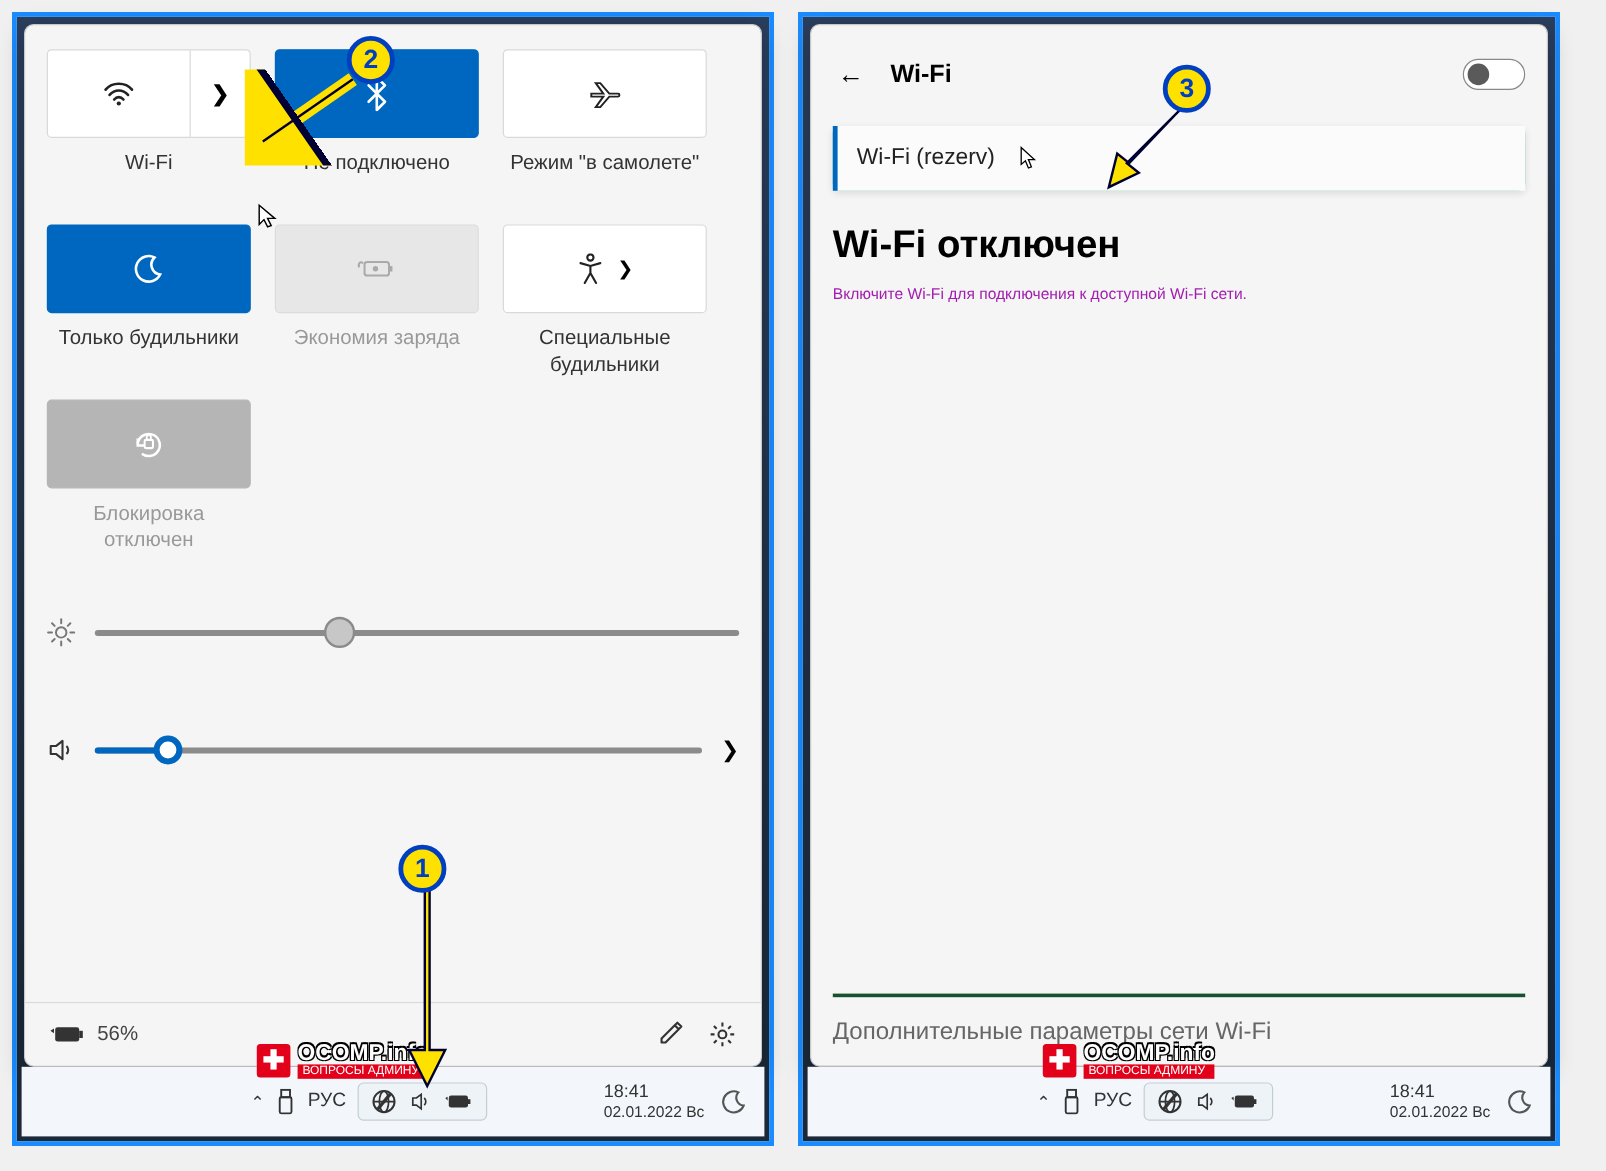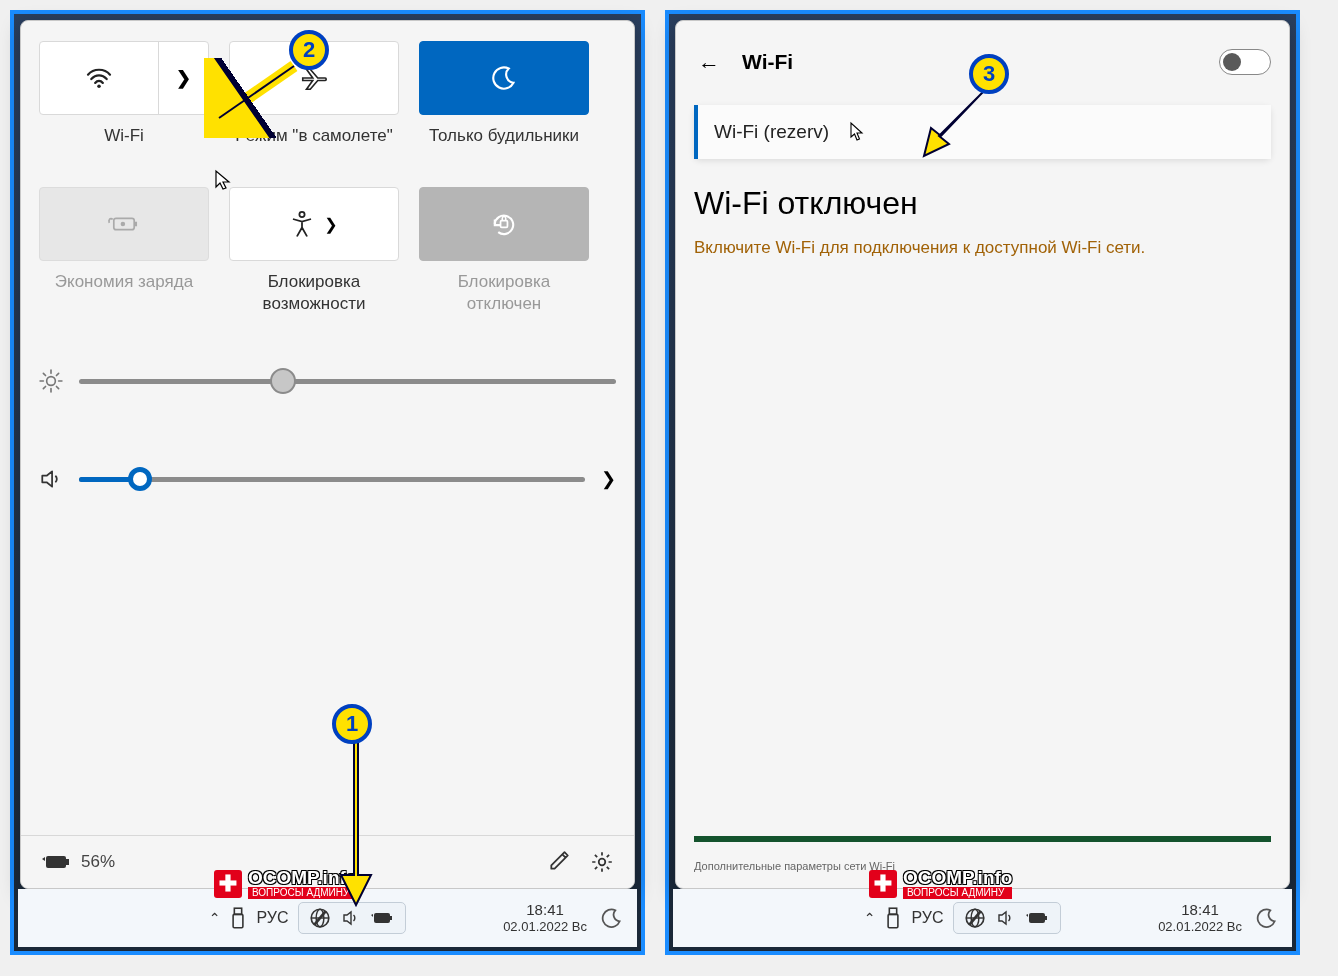--- a/index.html
+++ b/index.html
@@ -95,38 +95,38 @@
   box-shadow: 0 2px 6px rgba(0,0,0,0.1);
   margin-bottom: 26px;
 }
 .network-item {
   padding: 16px 20px; font-size:19px; color:#222;
   display:flex; align-items:center; gap:12px; cursor:pointer;
   position:relative;
 }
 .network-item.selected { border-left: 4px solid #0067c0; padding-left:16px; background:#fbfbfb;}
 .network-item + .network-item { border-top:1px solid #eee; }
-.wifi-off-heading { font-size:32px; font-weight:400; margin-bottom:14px;}
-.wifi-off-text { font-size:17px; color:#a16207; line-height:1.45;}
+.wifi-off-heading { font-size:32px; font-weight:700; margin-bottom:14px;}
+.wifi-off-text { font-size:13px; color:#a21caf; line-height:1.45;}
 .more-settings {
-  margin-top:auto; padding:18px 0 16px 0; font-size:11px; color:#666;
-  border-top:6px solid #14532d; cursor:pointer;
+  margin-top:auto; padding:18px 0 16px 0; font-size:20px; color:#666;
+  border-top:3px solid #14532d; cursor:pointer;
 }
 
 
 .taskbar {
   height:58px; background:#f3f7fb;
   margin: 0 4px 4px 4px;
   display:flex; align-items:center; justify-content:space-between;
   padding: 0 14px;
   font-size:15px; color:#333;
 }
 .taskbar-center { display:flex; align-items:center; gap:10px;}
 .taskbar-right { display:flex; align-items:center; gap:6px;}
-.taskbar .clock { font-size:15px; line-height:1.2; text-align:center;}
+.taskbar .clock { font-size:15px; line-height:1.2; }
 .tray-group {
   display:flex; align-items:center; gap:10px;
   border:1px solid #c3cdd7; border-radius:5px; padding:4px 10px;
   background:#eef3f8;
 }
 
 
 .marker {
   position:absolute; width:40px; height:40px; border-radius:50%;
   background:#ffe100; border:4px solid #0040c0;
@@ -173,20 +173,30 @@
                 </svg>
             </span>
           </div>
           <div class="tile-arrow">
             <span>❯</span>
           </div>
         </div>
         <div class="tile-label">Wi-Fi</div>
       </div>
 
+      <div class="tile-group">
+        <div class="tile active">
+          <span class="ico">
+            <svg width="18" height="30" viewBox="0 0 12 22">
+                <path d="M6 1 L6 21 L11 16 L1 6 M6 1 L11 6 L1 16" fill="none" stroke="#fff" stroke-width="1.6" stroke-linejoin="round" stroke-linecap="round"></path>
+              </svg>
+          </span>
+        </div>
+        <div class="tile-label">Не подключено</div>
+      </div>
 
       <div class="tile-group">
         <div class="tile">
           <span class="ico">
             <svg width="30" height="26" viewBox="0 0 24 20">
                 <path d="M3 10 L11 10 L6 3 L9 3 L15 10 L21 10 C22 10 22 12 21 12 L15 12 L9 19 L6 19 L11 12 L3 12 Z" fill="none" stroke="#222" stroke-width="1.3"></path>
               </svg>
           </span>
         </div>
         <div class="tile-label">Режим "в самолете"</div>
@@ -220,21 +230,21 @@
       <div class="tile-group">
         <div class="tile">
           <span class="ico" style="display:flex;align-items:center;gap:10px;">
             <svg width="24" height="26" viewBox="0 0 20 22">
                 <circle cx="10" cy="3" r="2.2" fill="none" stroke="#222" stroke-width="1.5"></circle>
                 <path d="M3 7 L10 9 L17 7 M10 9 L10 14 M10 14 L6 21 M10 14 L14 21" fill="none" stroke="#222" stroke-width="1.5" stroke-linecap="round"></path>
               </svg>
             <span style="font-size:16px;">❯</span>
           </span>
         </div>
-        <div class="tile-label">Блокировка возможности</div>
+        <div class="tile-label">Специальные будильники</div>
       </div>
 
       <div class="tile-group">
         <div class="tile disabled2">
           <span class="ico">
             <svg width="30" height="28" viewBox="0 0 26 24">
                 <path d="M5 12 A8 8 0 1 1 8 19" fill="none" stroke="#fff" stroke-width="1.8"></path>
                 <path d="M5 8 L5 13 L10 13" fill="none" stroke="#fff" stroke-width="1.8"></path>
                 <rect x="10" y="9" width="6" height="6" rx="1" fill="none" stroke="#fff" stroke-width="1.5"></rect>
                 <path d="M11.5 9 L11.5 7 A1.5 1.5 0 0 1 14.5 7 L14.5 9" fill="none" stroke="#fff" stroke-width="1.3"></path>

